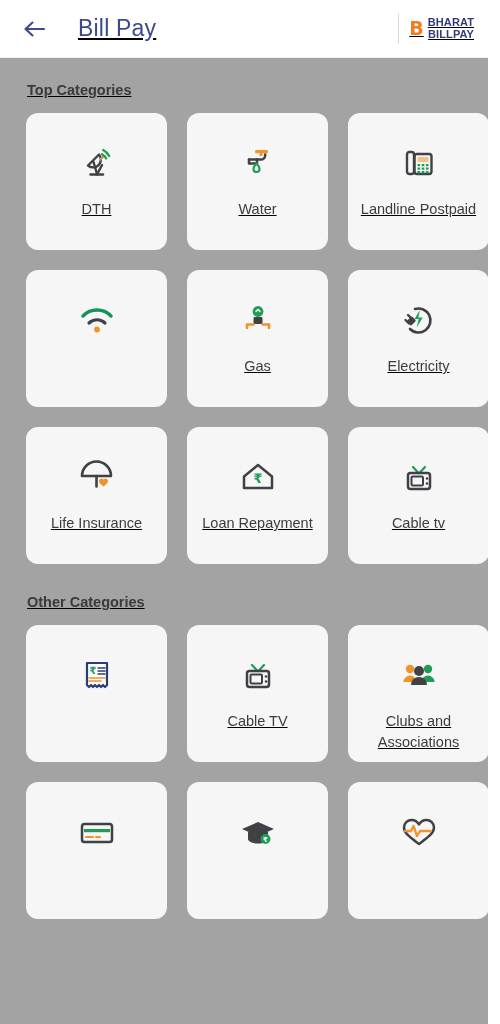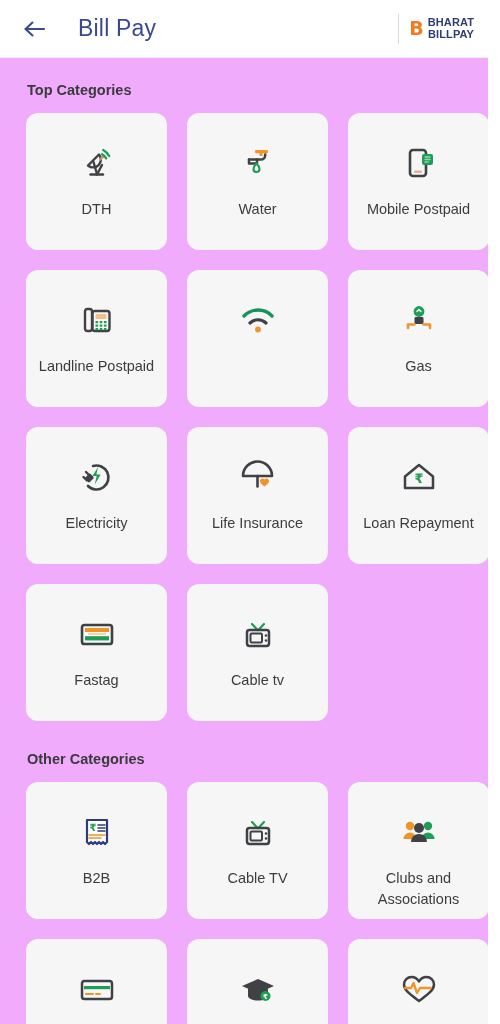--- a/index.html
+++ b/index.html
@@ -2,21 +2,21 @@
 <html><head>
 <meta charset="utf-8">
 <style>
   * { box-sizing: border-box; margin: 0; padding: 0; }
   html, body {
     width: 500px; height: 1024px;
     background: #ffffff;
     font-family: "Liberation Sans", sans-serif;
     overflow: hidden;
   }
-  .screen { width: 488px; height: 1024px; position: relative; background:#f0abfc; overflow:hidden; }
+  .screen { width: 488px; height: 1024px; position: relative; background:#a3a3a3; overflow:hidden;text-decoration:underline; }
 
   
   .header {
     height: 58px;
     display: flex;
     align-items: center;
     padding: 0 14px 0 18px;
     background: #ffffff;
     border-bottom: 1px solid #f0f0f2;
     position: relative;
@@ -162,31 +162,20 @@
             <rect x="19" y="9" width="13" height="3.2" rx="1.2" fill="#f0932b"></rect>
             <rect x="23.5" y="11" width="3" height="4" fill="#f0932b"></rect>
             <path d="M13 18.5 h12 a4.2 4.2 0 0 0 4.2 -4 v-1" fill="none" stroke="#3f4145" stroke-width="2.5" stroke-linecap="round" stroke-linejoin="round"></path>
             <path d="M13 18.5 v4 h8 v-4" fill="none" stroke="#3f4145" stroke-width="2.5" stroke-linecap="round" stroke-linejoin="round"></path>
             <path d="M17.5 28 c0 -2.5 3 -5.5 3 -5.5 s3 3 3 5.5 a3 3 0 0 1 -6 0 Z" fill="none" stroke="#1f9d55" stroke-width="2.2" stroke-linejoin="round"></path>
           </svg>
         </div>
         <div class="tile-label">Water</div>
       </div>
 
-      <div class="tile">
-        <div class="tile-icon">
-          <svg width="44" height="44" viewBox="0 0 44 44">
-            <rect x="13" y="9" width="16" height="26" rx="3" fill="none" stroke="#3f4145" stroke-width="2.6"></rect>
-            <rect x="17" y="29.5" width="8" height="2.6" rx="1.2" fill="#e0b48a"></rect>
-            <rect x="25" y="13" width="11" height="11" rx="2" fill="#1f9d55"></rect>
-            <path d="M28 16 h5 M28 18.5 h5 M28 21 h3.2" stroke="#8fd9b0" stroke-width="1.3" stroke-linecap="round"></path>
-          </svg>
-        </div>
-        <div class="tile-label">Mobile Postpaid</div>
-      </div>
 
       <div class="tile">
         <div class="tile-icon">
           <svg width="44" height="44" viewBox="0 0 44 44">
             <rect x="10" y="11" width="7" height="22" rx="2.4" fill="none" stroke="#3f4145" stroke-width="2.4"></rect>
             <rect x="17.5" y="13" width="17" height="20" rx="2.4" fill="none" stroke="#3f4145" stroke-width="2.4"></rect>
             <rect x="20.5" y="16" width="11" height="5" rx="1" fill="#f3c08a"></rect>
             <g fill="#1f9d55">
               <rect x="20.5" y="23" width="2.6" height="2.2"></rect>
                 <rect x="24.7" y="23" width="2.6" height="2.2"></rect>
@@ -254,32 +243,20 @@
       <div class="tile">
         <div class="tile-icon">
           <svg width="44" height="44" viewBox="0 0 44 44">
             <path d="M8 21.5 L22 10 L36 21.5 V33 H8 Z" fill="none" stroke="#3f4145" stroke-width="2.5" stroke-linejoin="round"></path>
             <text x="22" y="27.5" font-family="DejaVu Sans, sans-serif" font-size="13" font-weight="bold" fill="#1f9d55" text-anchor="middle">₹</text>
           </svg>
         </div>
         <div class="tile-label">Loan Repayment</div>
       </div>
 
-      <div class="tile">
-        <div class="tile-icon">
-          <svg width="44" height="44" viewBox="0 0 44 44">
-            <rect x="7" y="13" width="30" height="19" rx="2.6" fill="none" stroke="#3f4145" stroke-width="2.6"></rect>
-            <rect x="10" y="16" width="24" height="4.2" fill="#f0932b"></rect>
-            <rect x="10" y="20.2" width="24" height="4" fill="#ffffff"></rect>
-            <rect x="10" y="24.2" width="24" height="4.2" fill="#1f9d55"></rect>
-            <path d="M13 22 h18" stroke="#f0932b" stroke-width="1" opacity=".8"></path>
-          </svg>
-        </div>
-        <div class="tile-label">Fastag</div>
-      </div>
 
       <div class="tile">
         <div class="tile-icon">
           <svg width="44" height="44" viewBox="0 0 44 44">
             <path d="M16 12 L21.5 18" fill="none" stroke="#1f9d55" stroke-width="2.2" stroke-linecap="round"></path>
             <path d="M28 12 L22.5 18" fill="none" stroke="#1f9d55" stroke-width="2.2" stroke-linecap="round"></path>
             <rect x="11" y="18" width="22" height="16" rx="2.4" fill="none" stroke="#3f4145" stroke-width="2.5"></rect>
             <rect x="14.5" y="21.5" width="11.5" height="9" rx="1.2" fill="none" stroke="#3f4145" stroke-width="2"></rect>
             <circle cx="30" cy="23.5" r="1.3" fill="#3f4145"></circle>
             <circle cx="30" cy="28.5" r="1.3" fill="#3f4145"></circle>
@@ -296,21 +273,20 @@
 
       <div class="tile">
         <div class="tile-icon">
           <svg width="44" height="44" viewBox="0 0 44 44">
             <path d="M12 10 h20 v22 l-2 2 -2 -2 -2 2 -2 -2 -2 2 -2 -2 -2 2 -2 -2 -2 2 -2 -2 Z" fill="#ffffff" stroke="#2e3b77" stroke-width="2.2" stroke-linejoin="round"></path>
             <text x="18" y="21" font-family="DejaVu Sans, sans-serif" font-size="10" font-weight="bold" fill="#1f9d55" text-anchor="middle">₹</text>
             <path d="M23 15 h7 M23 18 h7 M23 21 h7" stroke="#2e3b77" stroke-width="1.5" stroke-linecap="round"></path>
             <path d="M14 25 h16 M14 28 h12" stroke="#f0932b" stroke-width="1.6" stroke-linecap="round"></path>
           </svg>
         </div>
-        <div class="tile-label">B2B</div>
       </div>
 
       <div class="tile">
         <div class="tile-icon">
           <svg width="44" height="44" viewBox="0 0 44 44">
             <path d="M16 12 L21.5 18" fill="none" stroke="#1f9d55" stroke-width="2.2" stroke-linecap="round"></path>
             <path d="M28 12 L22.5 18" fill="none" stroke="#1f9d55" stroke-width="2.2" stroke-linecap="round"></path>
             <rect x="11" y="18" width="22" height="16" rx="2.4" fill="none" stroke="#3f4145" stroke-width="2.5"></rect>
             <rect x="14.5" y="21.5" width="11.5" height="9" rx="1.2" fill="none" stroke="#3f4145" stroke-width="2"></rect>
             <circle cx="30" cy="23.5" r="1.3" fill="#3f4145"></circle>

